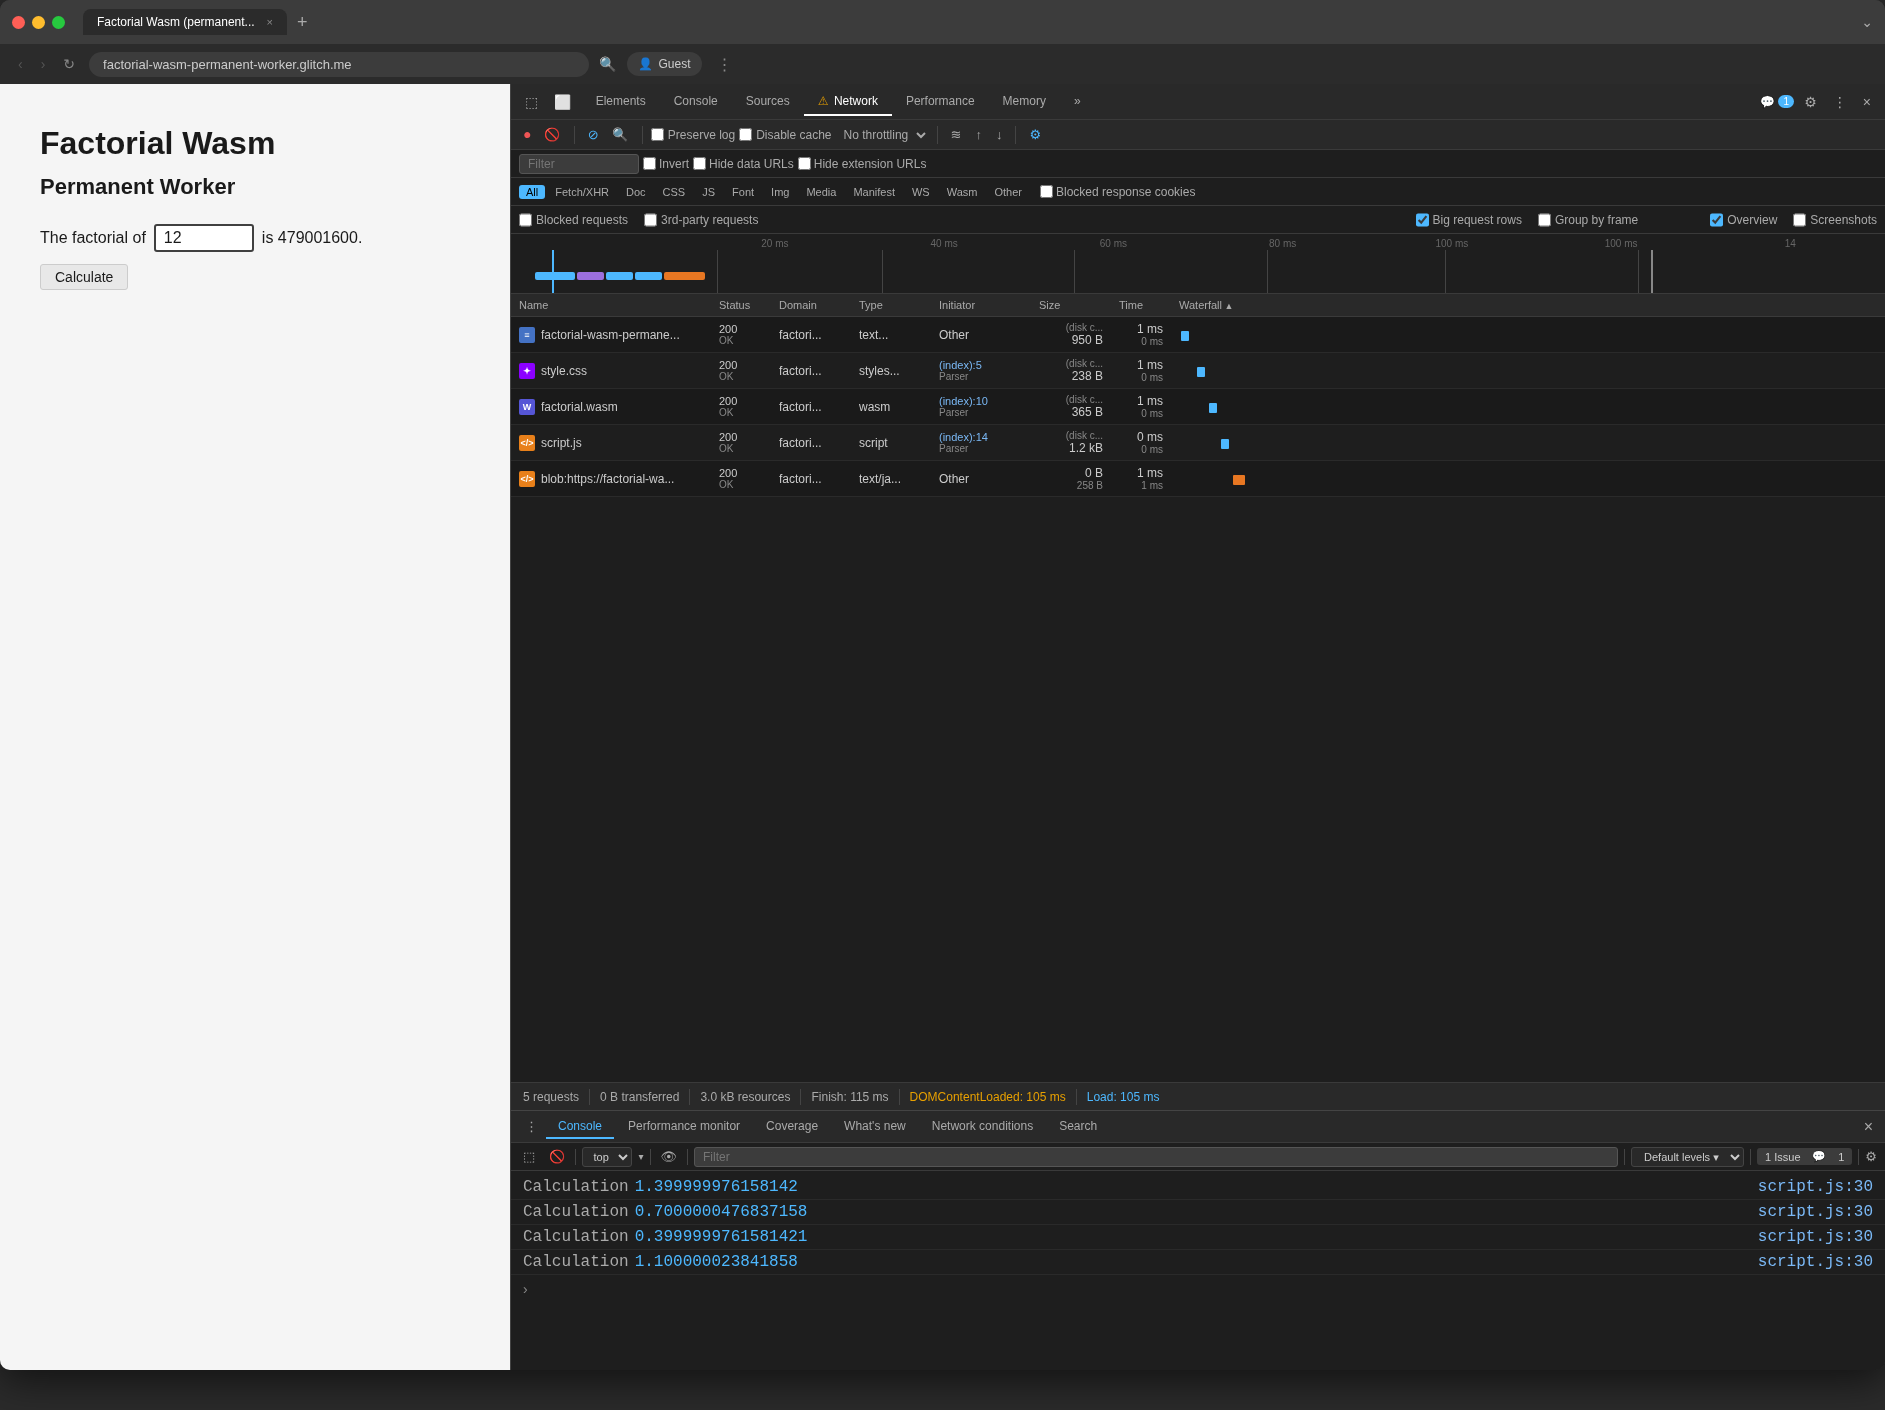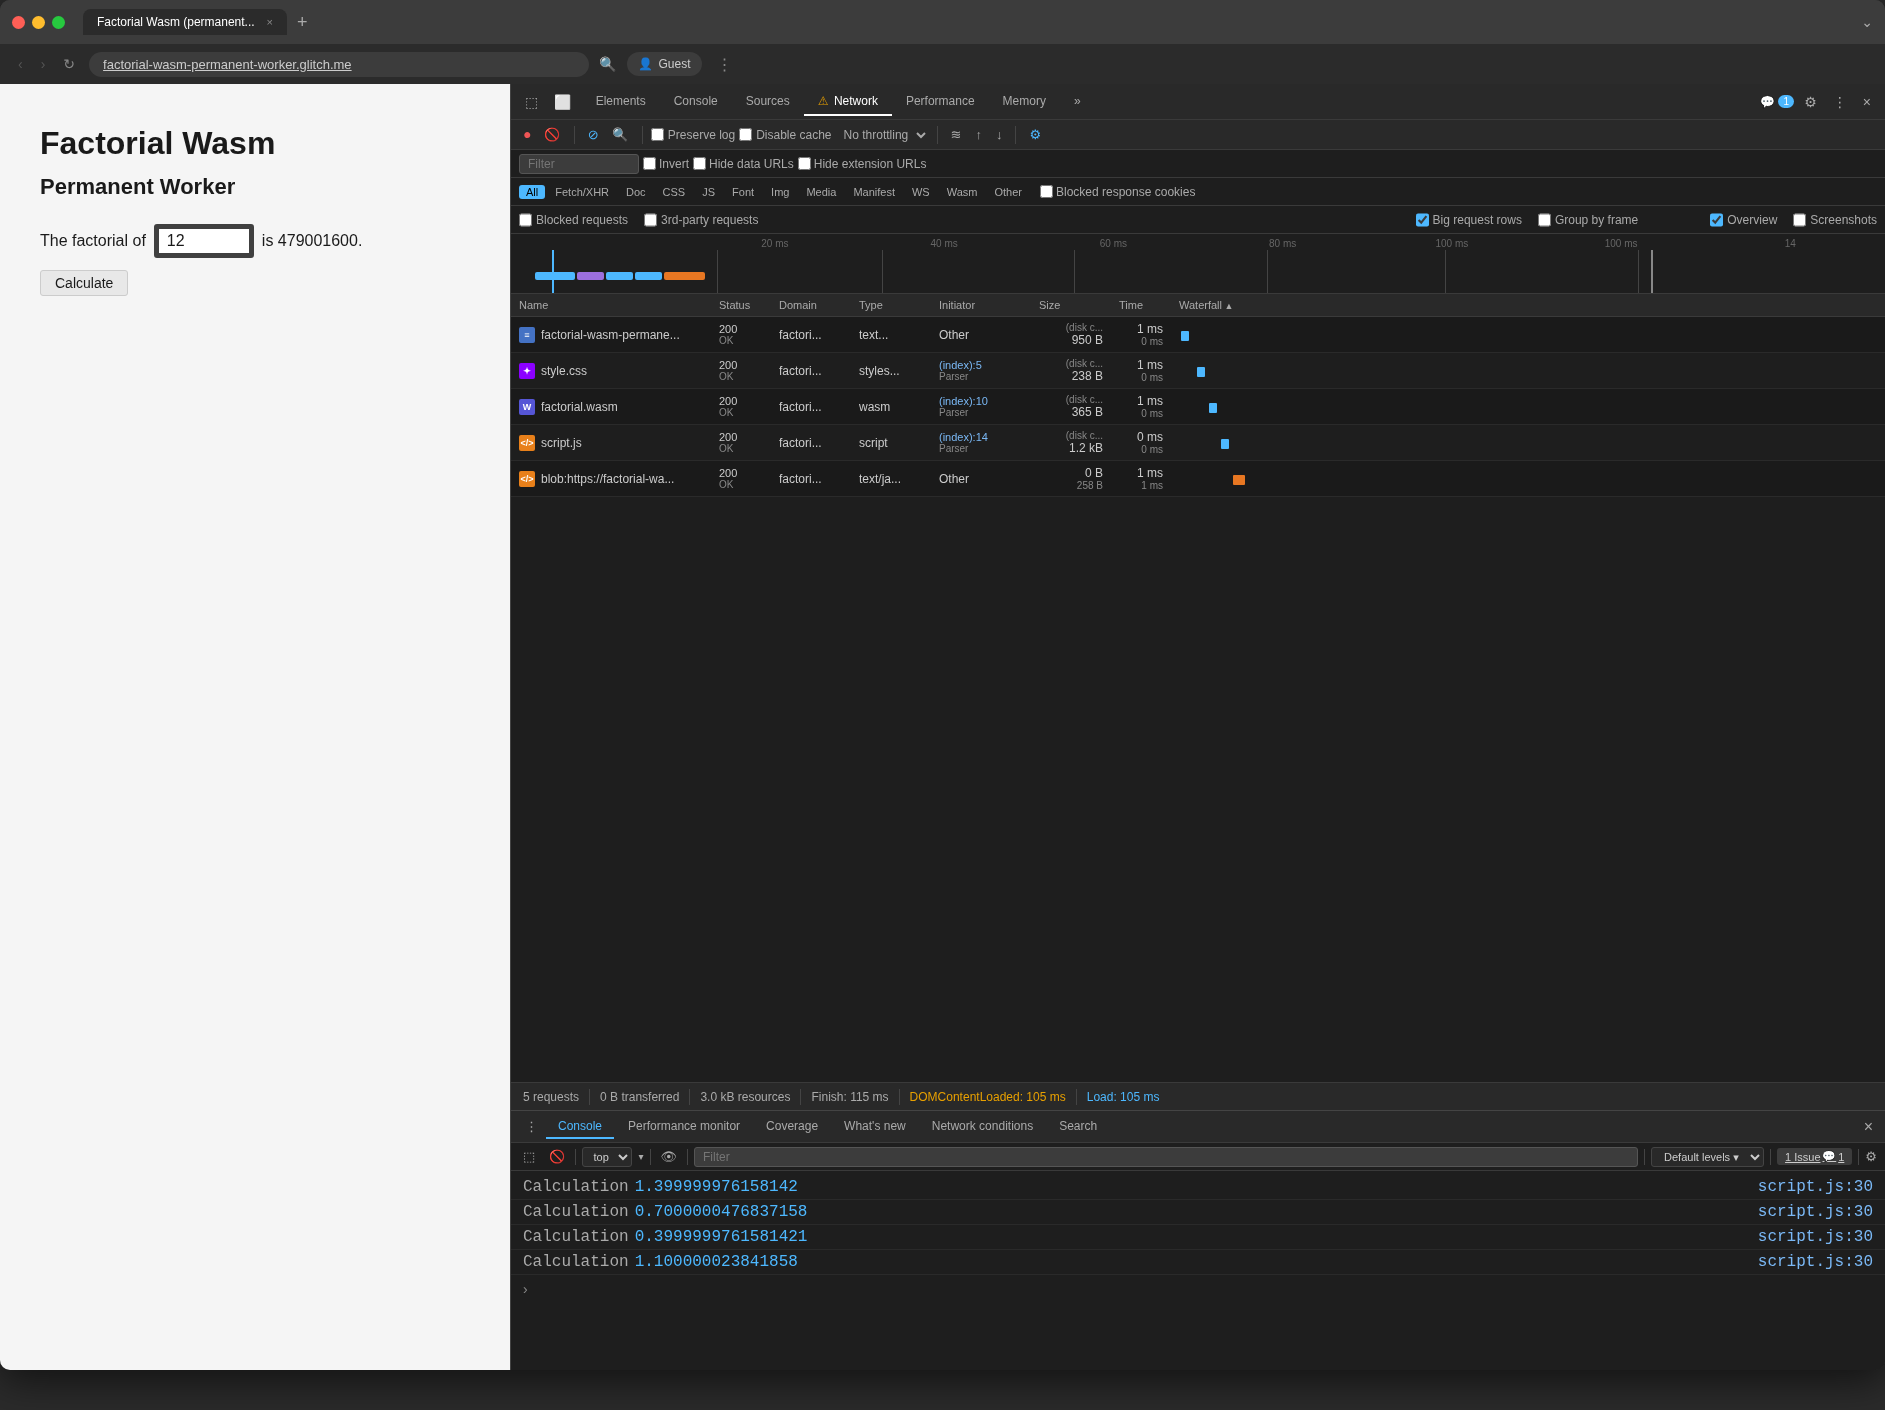--- a/index.html
+++ b/index.html
@@ -110,21 +110,20 @@
     .address-input {
       flex: 1;
       background: #3c3c3c;
       border: none;
       border-radius: 16px;
       padding: 5px 14px;
       color: #ccc;
       font-size: 13px;
       outline: none;
       max-width: 500px;
-      text-decoration: underline;
     }
     .zoom-btn {
       color: #888;
       font-size: 14px;
       cursor: pointer;
     }
     .guest-btn {
       background: #3c3c3c;
       border-radius: 16px;
       padding: 5px 12px;
@@ -171,21 +170,21 @@
     }
     .factorial-line {
       display: flex;
       align-items: center;
       gap: 8px;
       font-size: 16px;
       color: #1a1a1a;
       margin-bottom: 12px;
     }
     .factorial-input {
-      border: 5px solid #404040;
+      border: 2px solid #404040;
       border-radius: 3px;
       padding: 3px 8px;
       font-size: 16px;
       width: 100px;
       color: #1a1a1a;
       background: #fff;
     }
     .calc-btn {
       background: #e8e8e8;
       border: 1px solid #ccc;
@@ -646,22 +645,21 @@
       cursor: pointer;
     }
     .issues-badge {
       background: #3c3c3c;
       border-radius: 3px;
       padding: 2px 8px;
       font-size: 11px;
       color: #ccc;
       display: flex;
       align-items: center;
-      gap: 2px;
-      text-decoration: underline;
+      gap: 12px;
     }
     .issue-blue { color: #4db8ff; }
     .gear-btn {
       color: #aaa;
       font-size: 13px;
       cursor: pointer;
     }
 
     
     .console-output {

